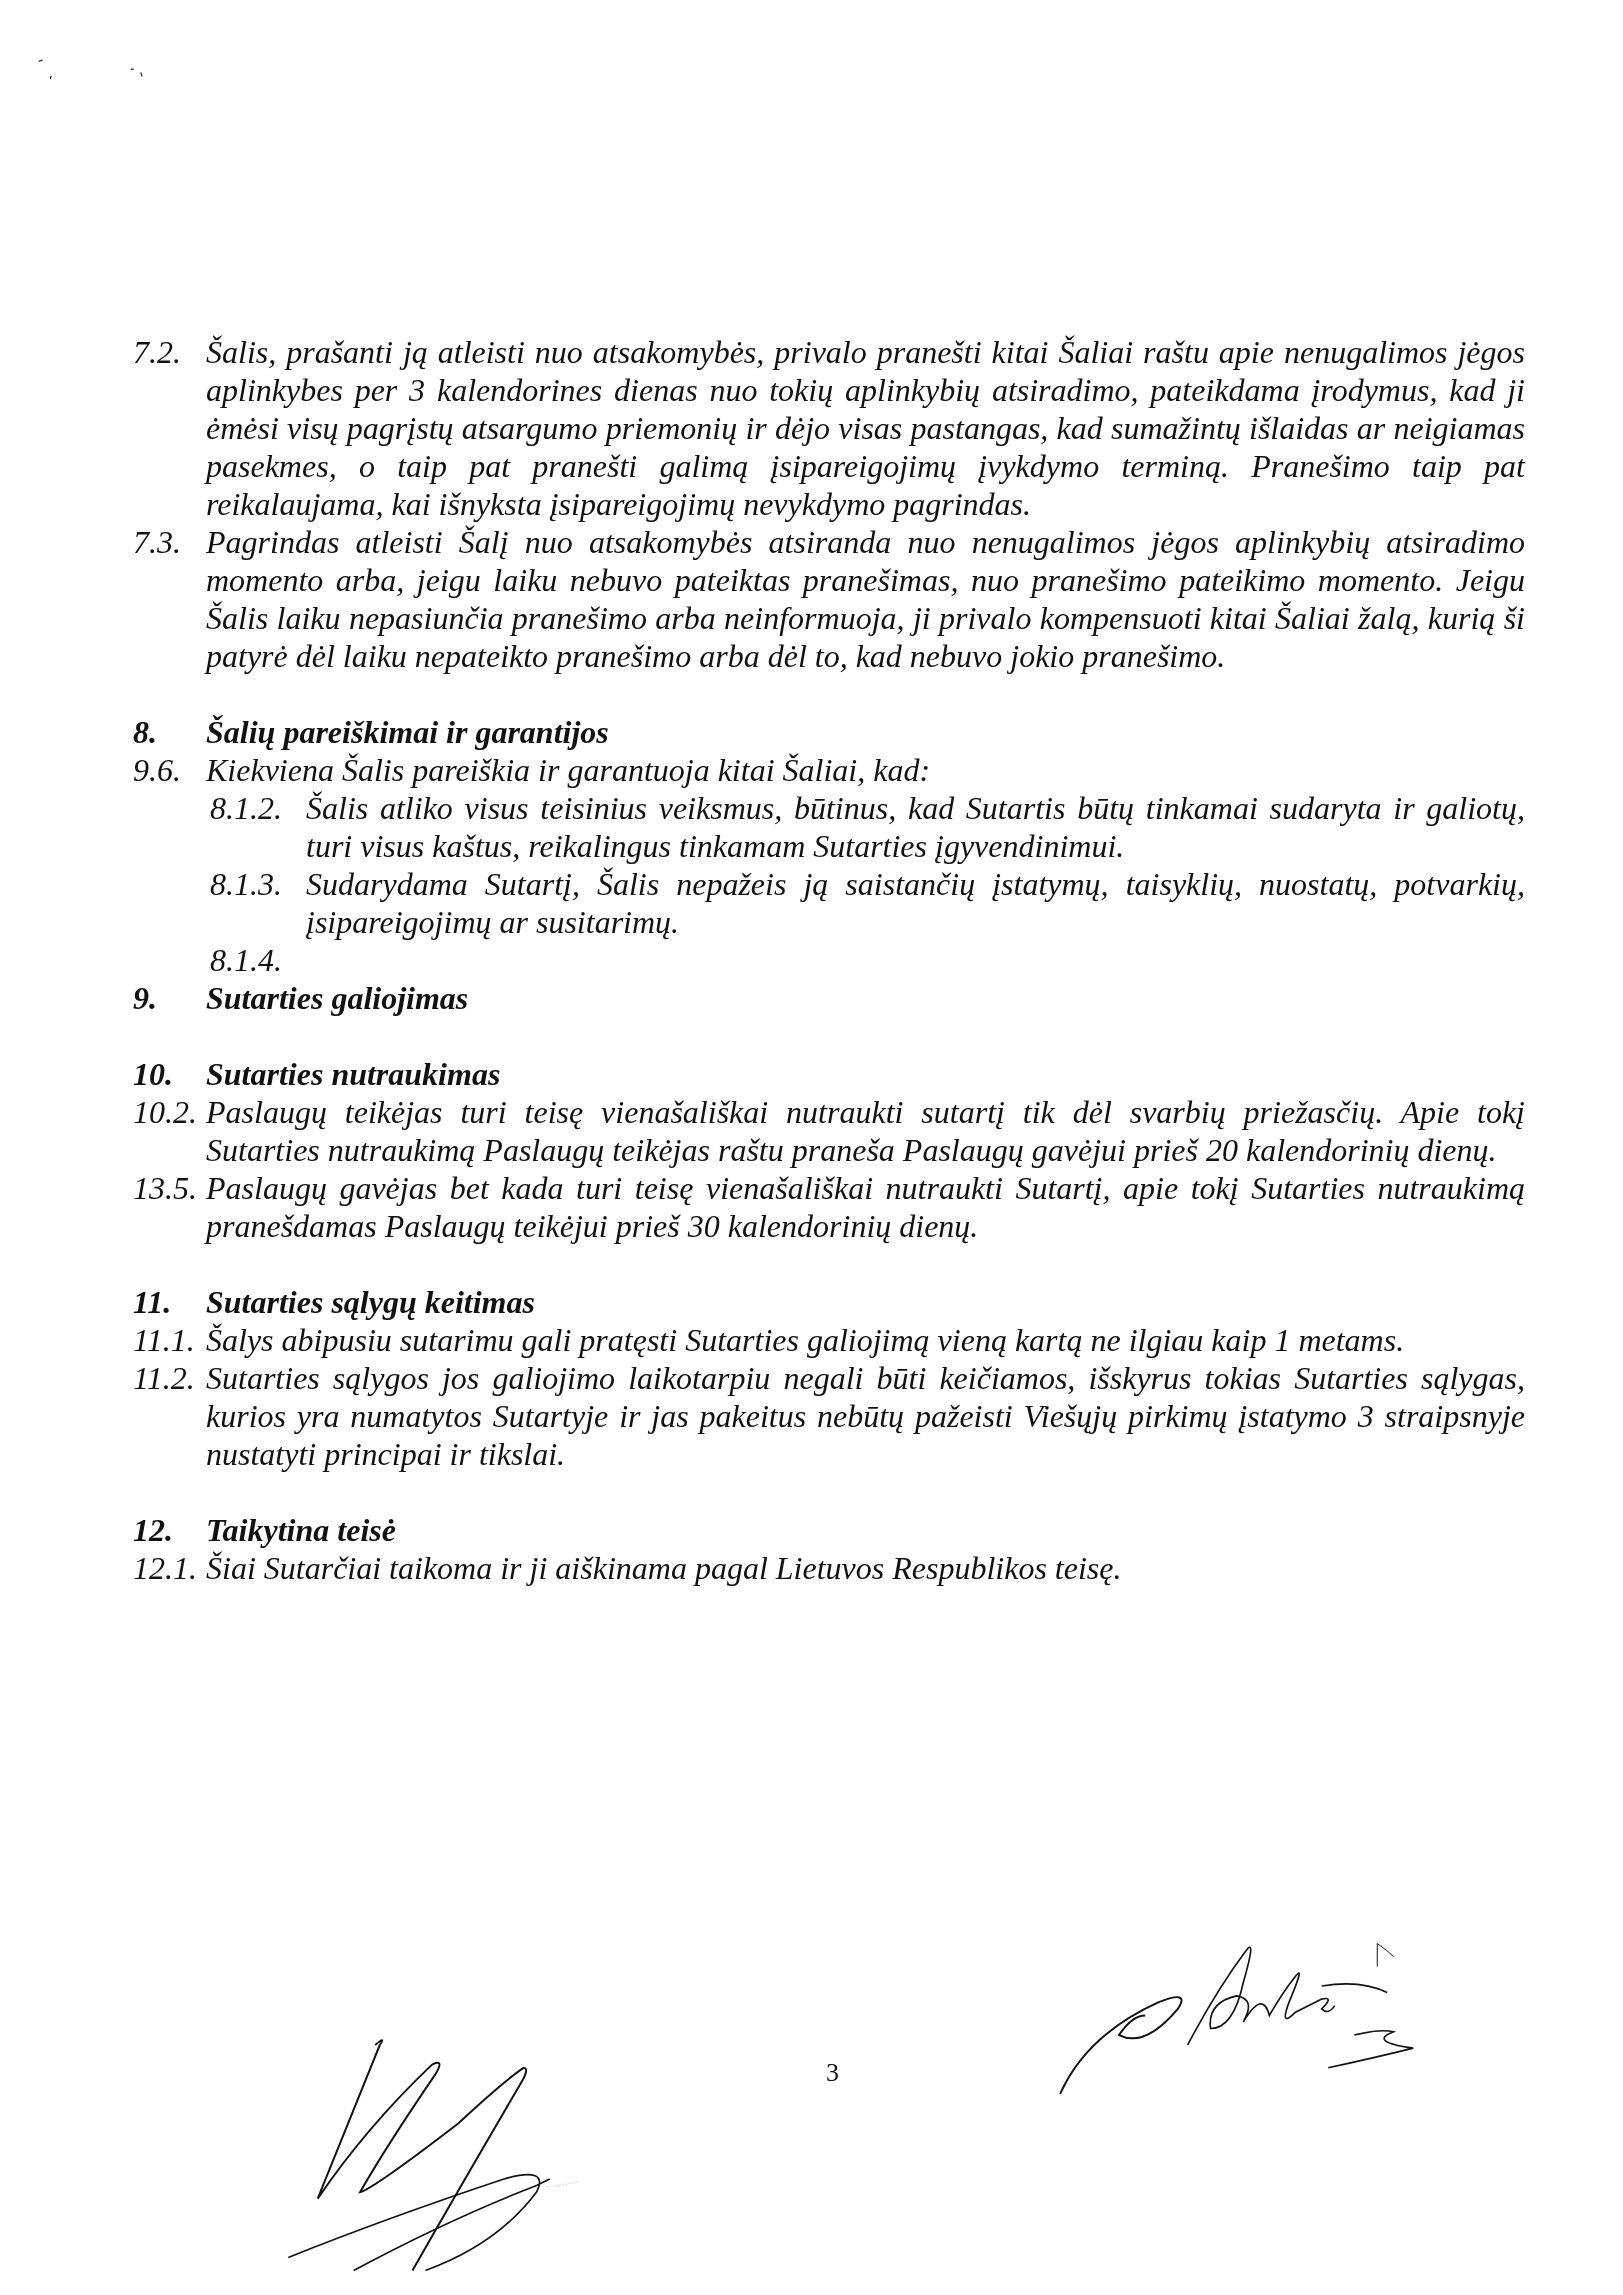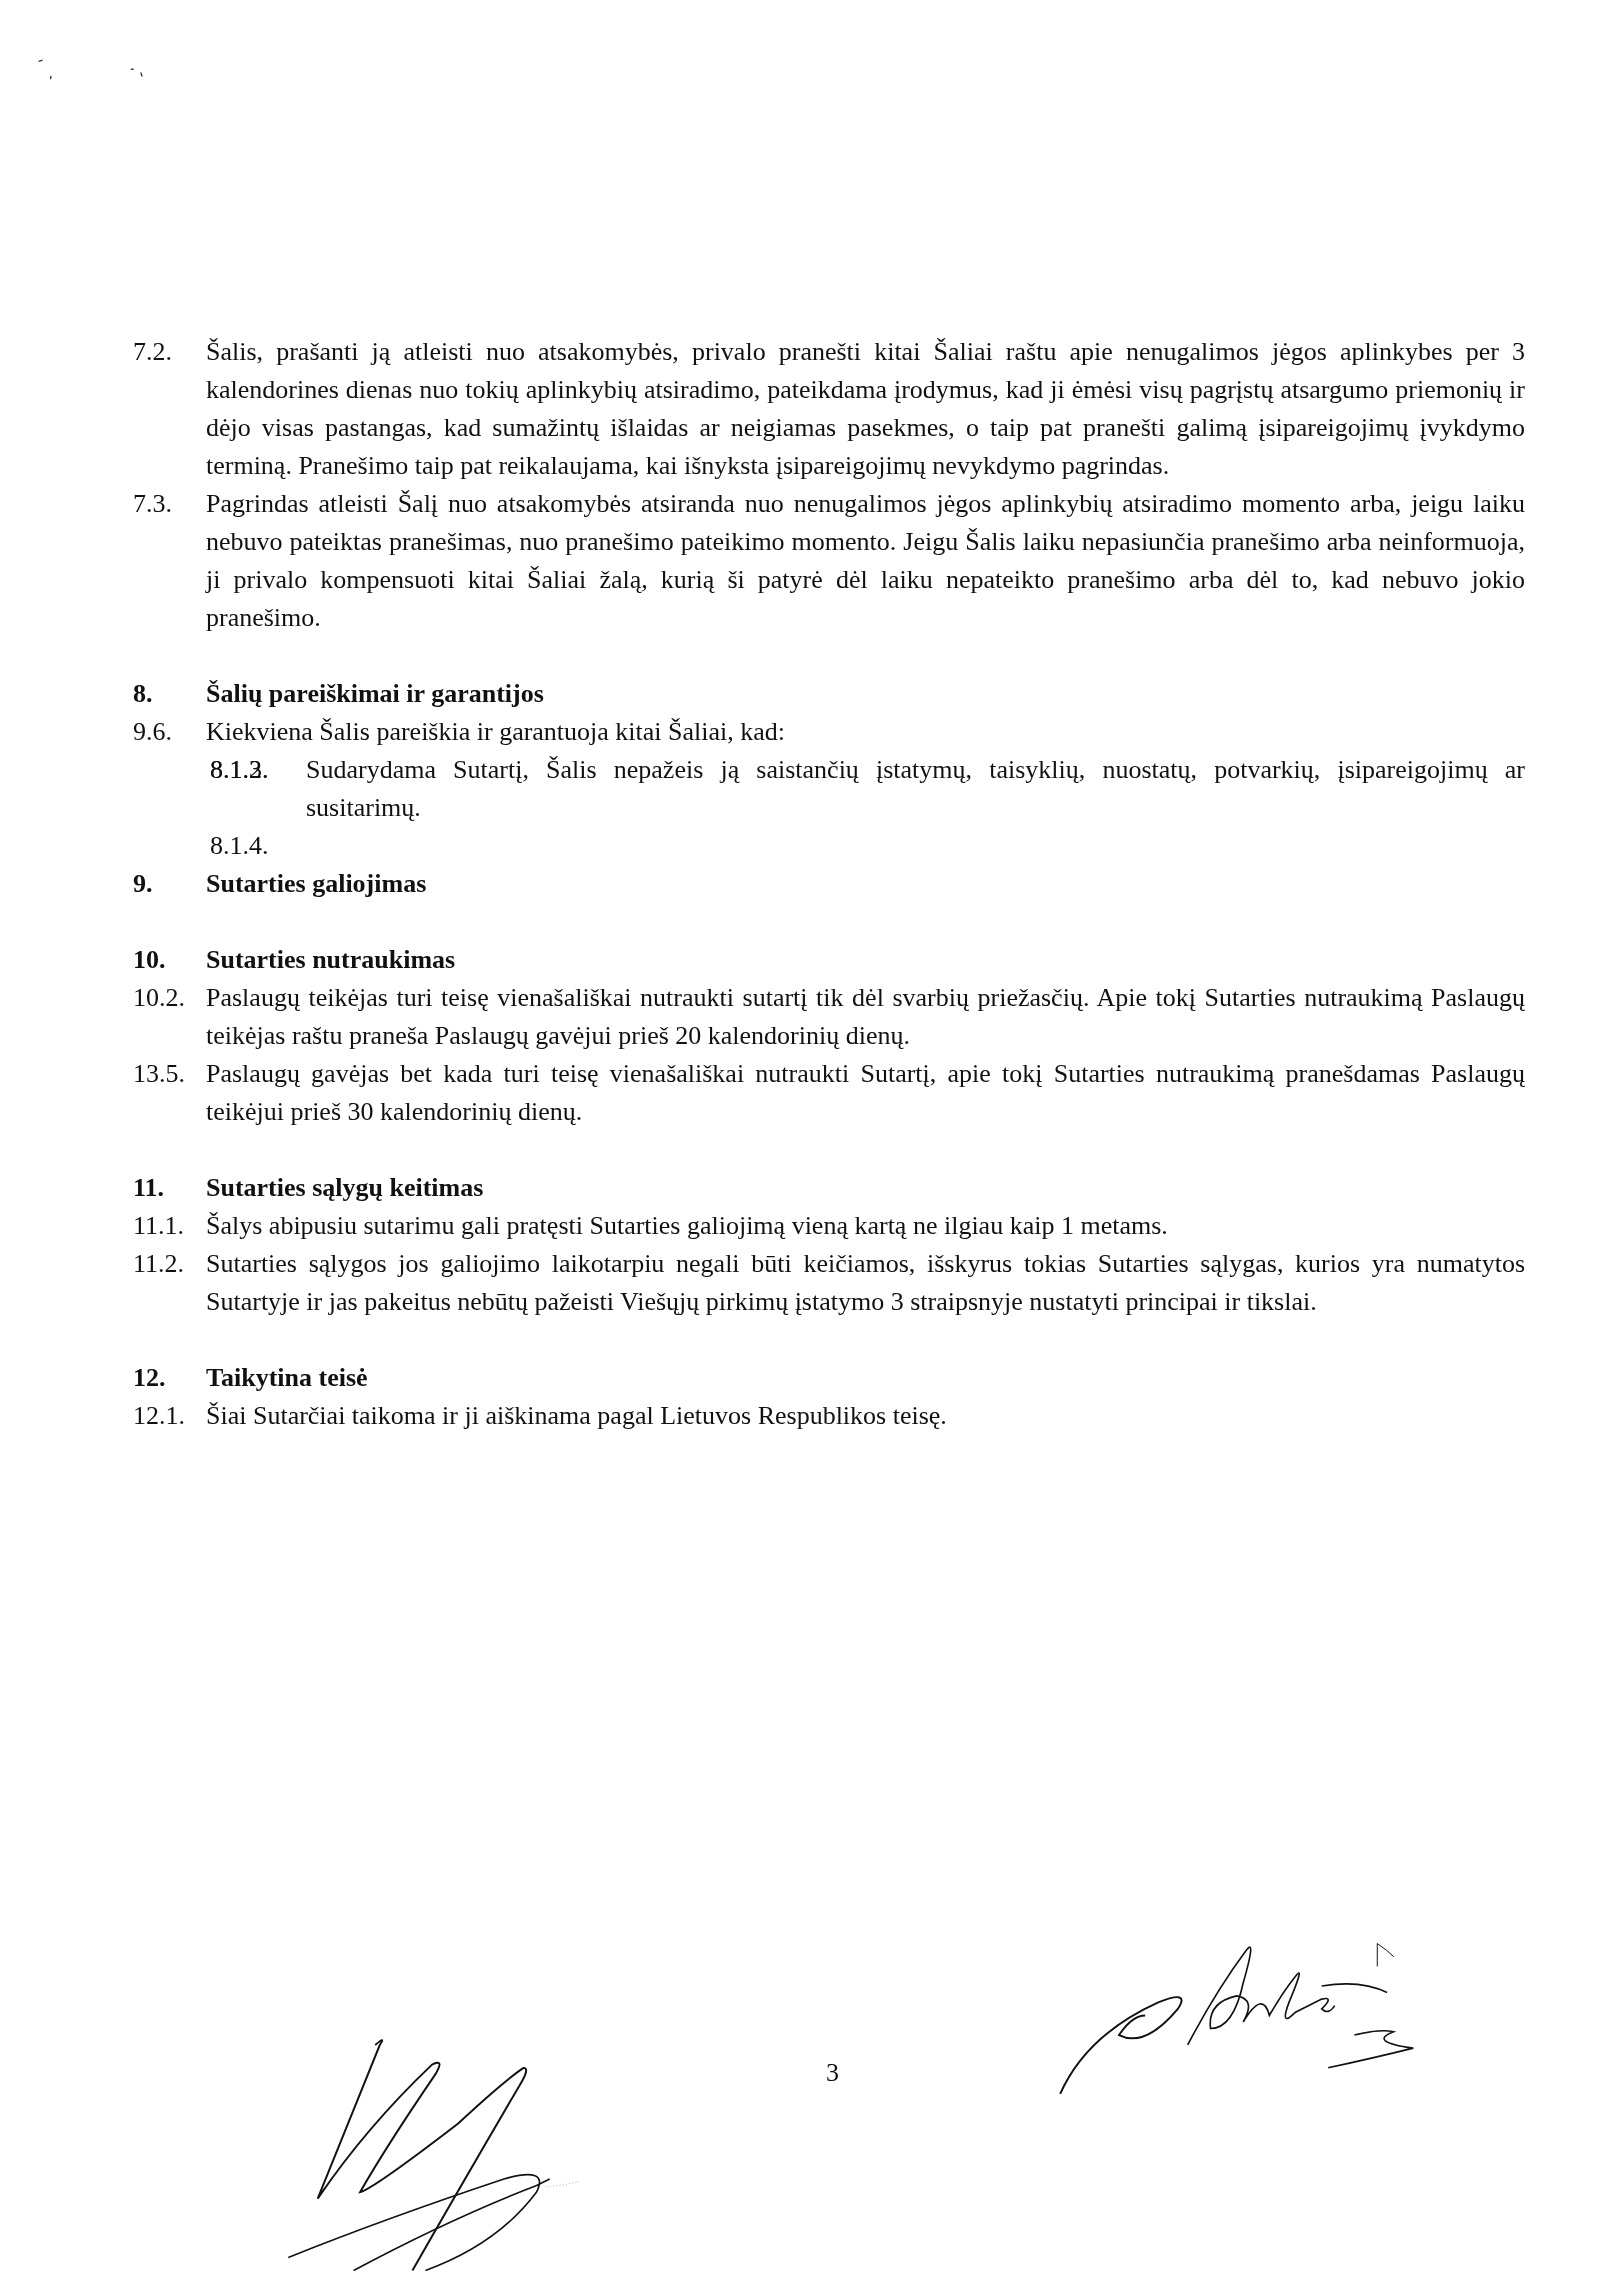--- a/index.html
+++ b/index.html
@@ -3,21 +3,21 @@
 <meta charset="utf-8">
 <style>
   html, body { margin: 0; padding: 0; background: #ffffff; }
   body {
     width: 1623px; height: 2295px; position: relative; overflow: hidden;
     font-family: "Liberation Serif", "DejaVu Serif", serif;
     color: #111111;
   }
   .page-content {
     position: absolute; left: 133px; top: 333px; width: 1392px;
-    font-size: 26px; line-height: 38px;
+    font-size: 32px; line-height: 38px; font-style: italic;
   }
   .row { position: relative; }
   .num { position: absolute; left: 0; top: 0; white-space: nowrap; }
   .txt { margin-left: 73px; text-align: justify; text-align-last: left; }
   .row.sub .num { left: 77px; }
   .row.sub .txt { margin-left: 173px; }
   .heading { font-weight: bold; margin-top: 38px; }
   .page-number {
     position: absolute; left: 826px; top: 2058px; font-size: 26px;
   }
@@ -47,20 +47,21 @@
   <div class="row heading">
     <span class="num">8.</span>
     <div class="txt">Šalių pareiškimai ir garantijos</div>
   </div>
   <div class="row">
     <span class="num">9.6.</span>
     <div class="txt">Kiekviena Šalis pareiškia ir garantuoja kitai Šaliai, kad:</div>
   </div>
   <div class="row sub">
     <span class="num">8.1.2.</span>
+    <div class="txt">Šalis atliko visus teisinius veiksmus, būtinus, kad Sutartis būtų tinkamai sudaryta ir galiotų, turi visus kaštus, reikalingus tinkamam Sutarties įgyvendinimui.</div>
   </div>
   <div class="row sub">
     <span class="num">8.1.3.</span>
     <div class="txt">Sudarydama Sutartį, Šalis nepažeis ją saistančių įstatymų, taisyklių, nuostatų, potvarkių, įsipareigojimų ar susitarimų.</div>
   </div>
   <div class="row sub">
     <span class="num">8.1.4.</span>
   </div>
 
   <div class="row heading">

